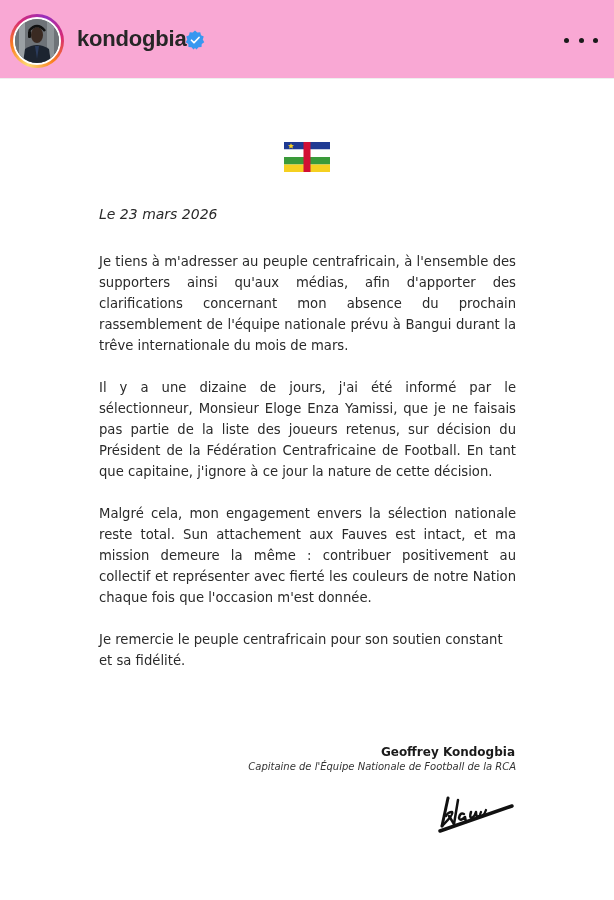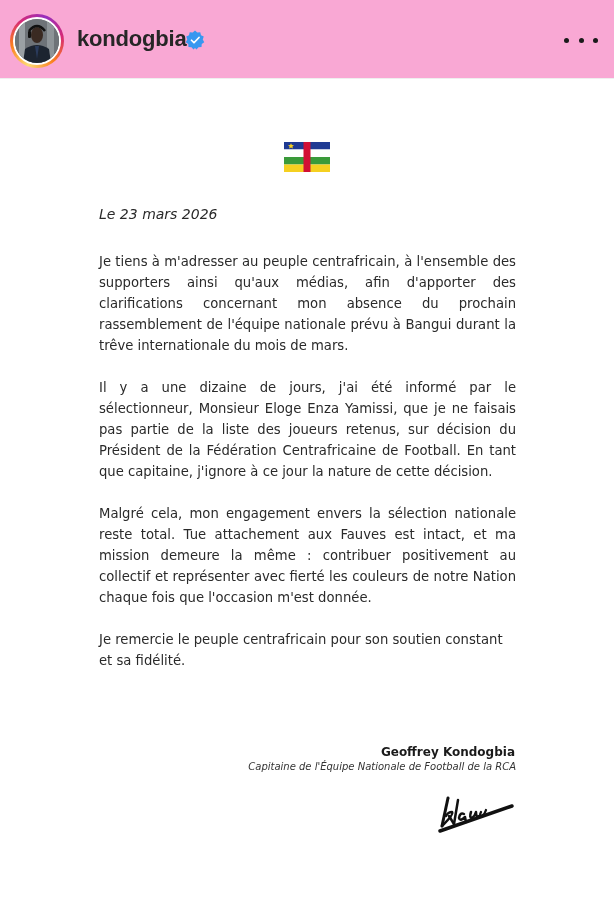--- a/index.html
+++ b/index.html
@@ -110,21 +110,21 @@
   <rect x="0" y="15" width="46" height="7.5" fill="#3a9a3a"></rect>
   <rect x="0" y="22.5" width="46" height="7.5" fill="#f5d020"></rect>
   <rect x="19.5" y="0" width="7" height="30" fill="#d21034"></rect>
   <polygon points="7,1.2 7.9,3.1 10,3.3 8.4,4.6 8.9,6.6 7,5.5 5.1,6.6 5.6,4.6 4,3.3 6.1,3.1" fill="#f5d020"></polygon>
 </svg>
 
 <div class="letter">
   <p class="date">Le 23 mars 2026</p>
   <p class="para">Je tiens à m'adresser au peuple centrafricain, à l'ensemble des supporters ainsi qu'aux médias, afin d'apporter des clarifications concernant mon absence du prochain rassemblement de l'équipe nationale prévu à Bangui durant la trêve internationale du mois de mars.</p>
   <p class="para">Il y a une dizaine de jours, j'ai été informé par le sélectionneur, Monsieur Eloge Enza Yamissi, que je ne faisais pas partie de la liste des joueurs retenus, sur décision du Président de la Fédération Centrafricaine de Football. En tant que capitaine, j'ignore à ce jour la nature de cette décision.</p>
-  <p class="para">Malgré cela, mon engagement envers la sélection nationale reste total. Tue attachement aux Fauves est intact, et ma mission demeure la même : contribuer positivement au collectif et représenter avec fierté les couleurs de notre Nation chaque fois que l'occasion m'est donnée.</p>
+  <p class="para">Malgré cela, mon engagement envers la sélection nationale reste total. Sun attachement aux Fauves est intact, et ma mission demeure la même : contribuer positivement au collectif et représenter avec fierté les couleurs de notre Nation chaque fois que l'occasion m'est donnée.</p>
   <p class="para last">Je remercie le peuple centrafricain pour son soutien constant et sa fidélité.</p>
 </div>
 
 <div class="sig-name">Geoffrey Kondogbia</div>
 <div class="sig-title">Capitaine de l'Équipe Nationale de Football de la RCA</div>
 
 <svg class="signature" viewBox="0 0 84 48">
   <g fill="none" stroke="#111" stroke-linecap="round" stroke-linejoin="round">
     <path d="M14 12 L8 40" stroke-width="3"></path>
     <path d="M8 40 Q20 28 18 26 Q14 26 12 30" stroke-width="2.5"></path>

